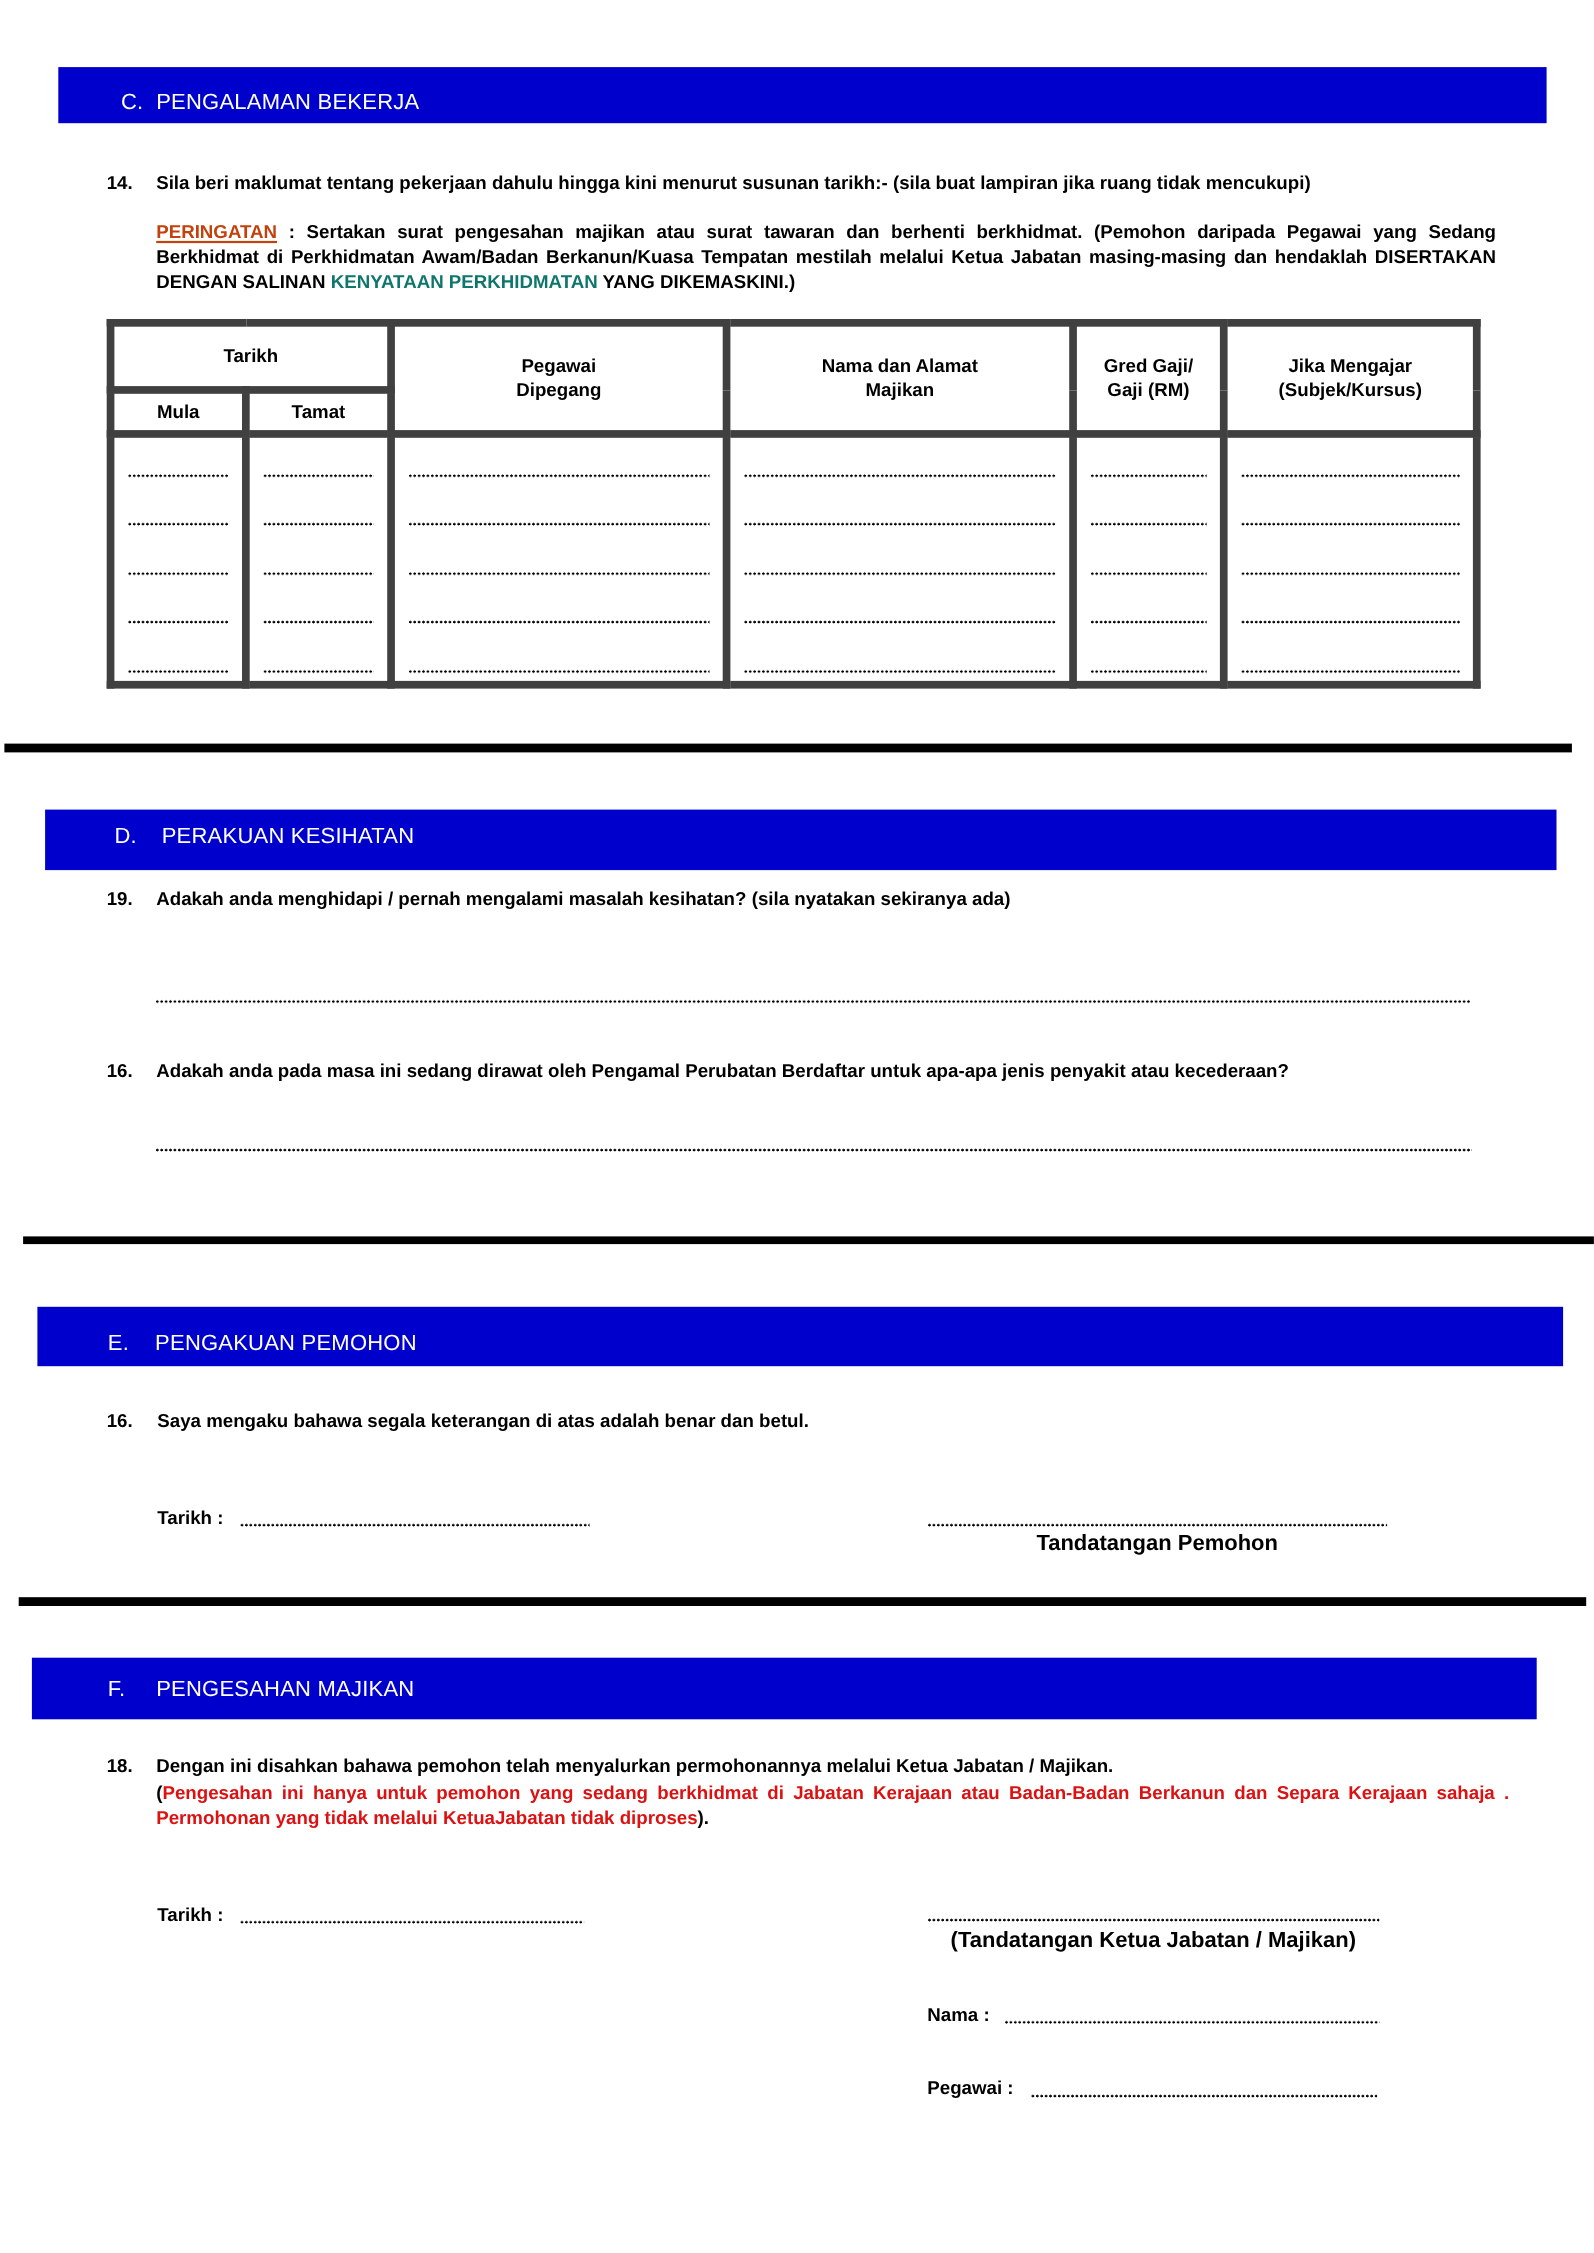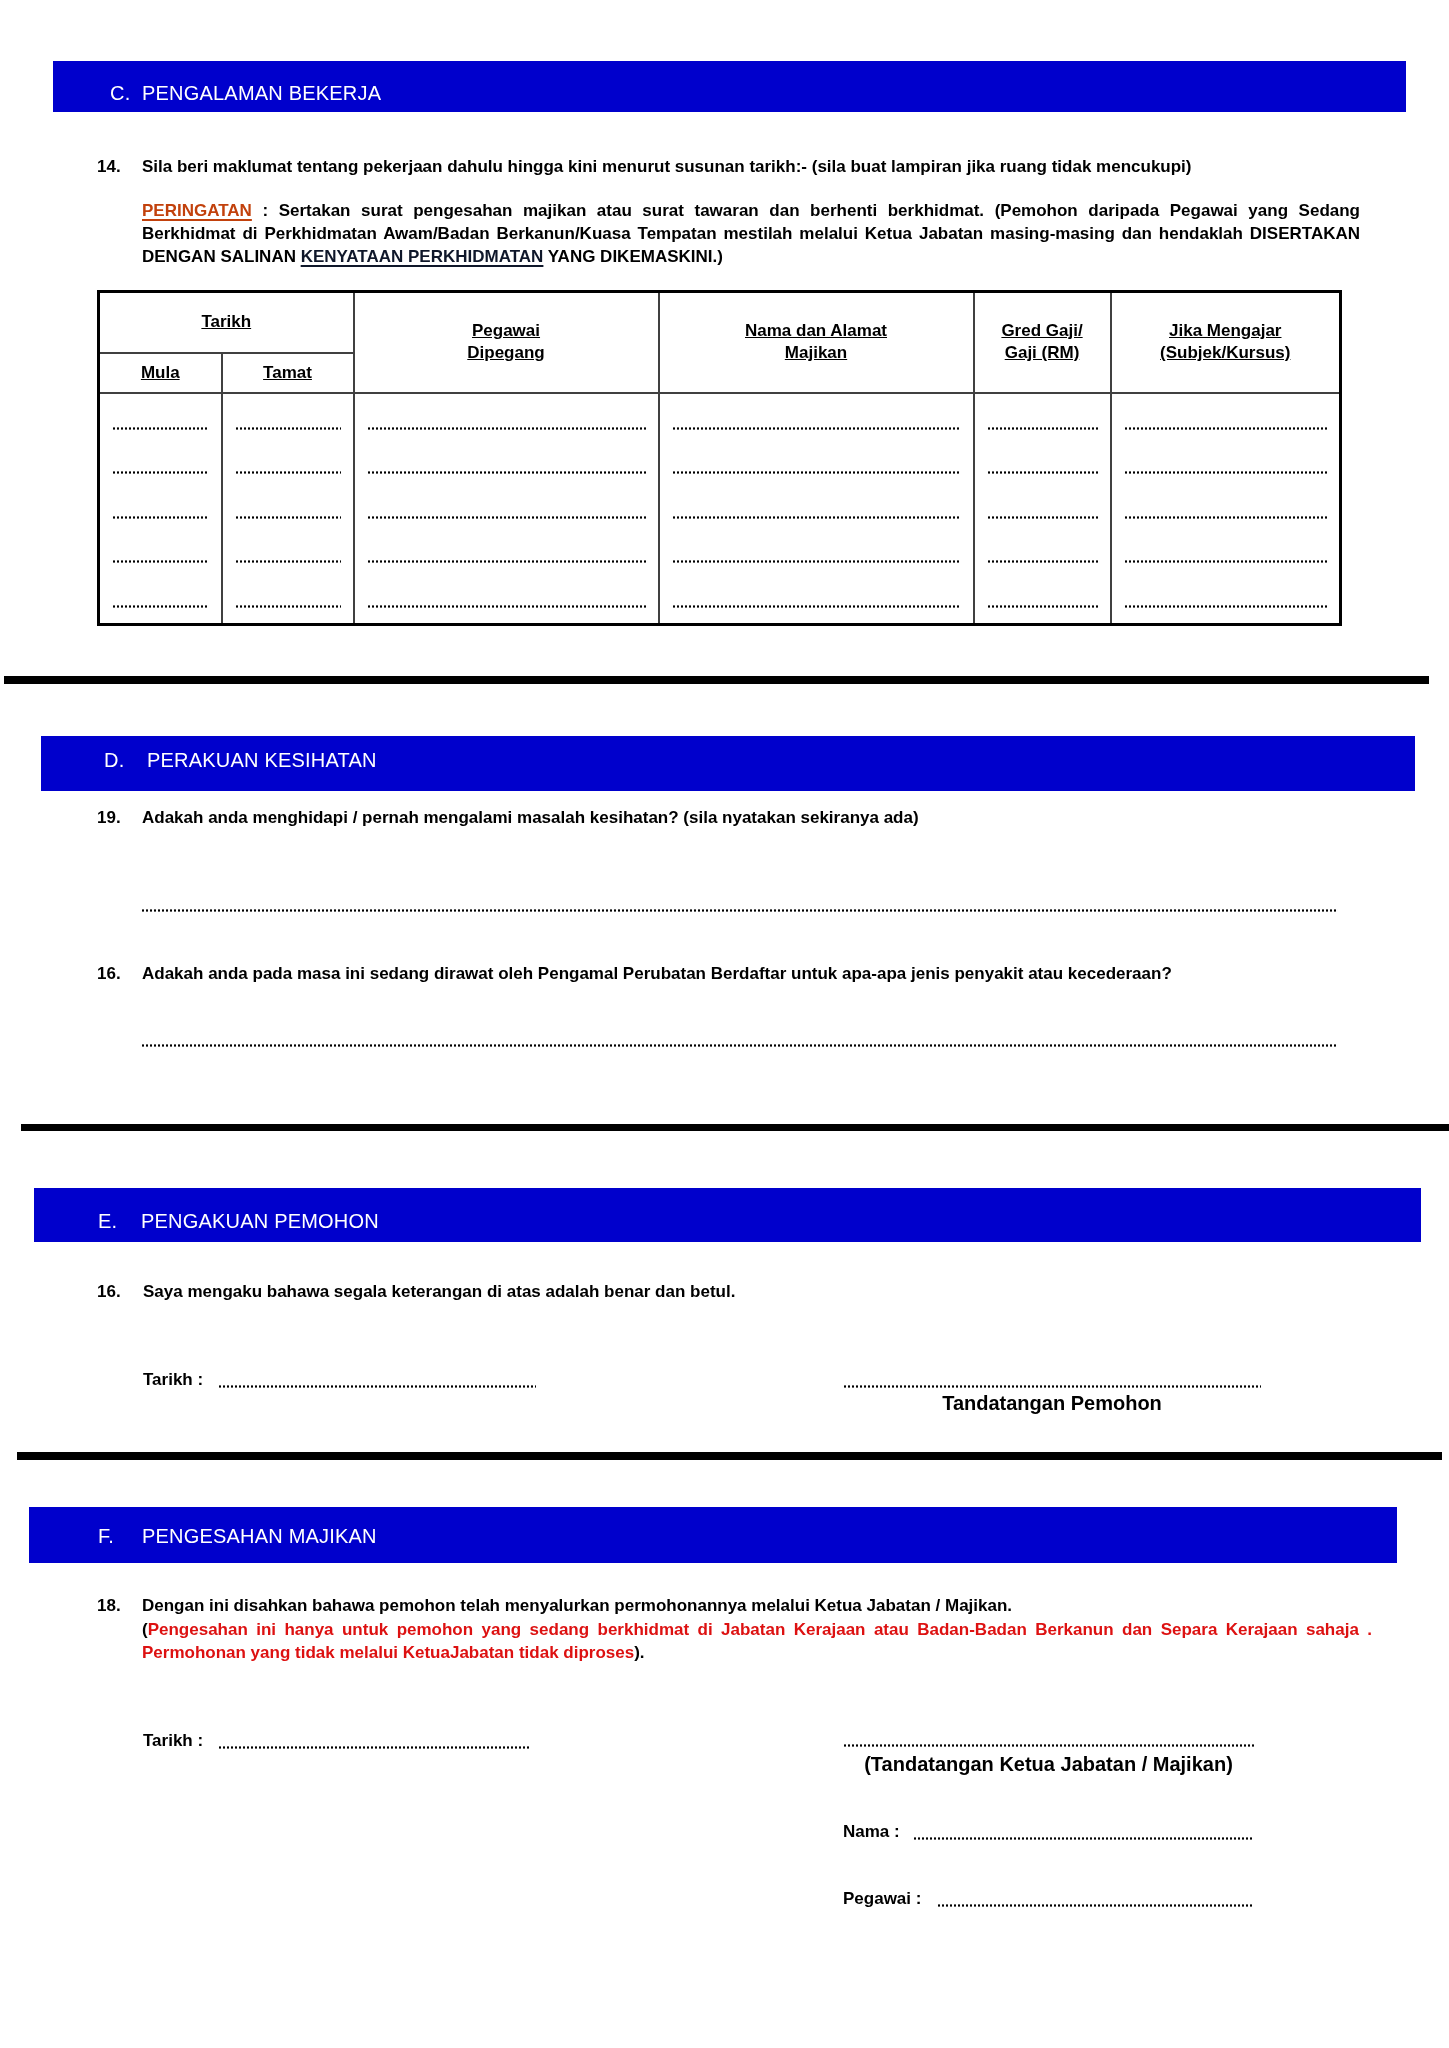--- a/index.html
+++ b/index.html
@@ -6,28 +6,28 @@
   body { width: 1449px; height: 2048px; position: relative; overflow: hidden;
          font-family: "Liberation Sans", sans-serif; color: #000; }
   .banner { position: absolute; background: #0000cc; }
   .banner-text { position: absolute; color: #ffffff; font-size: 20px; font-weight: normal;
                  white-space: nowrap; letter-spacing: 0.2px; }
   .rule { position: absolute; background: #000; }
   .q { position: absolute; font-size: 17px; font-weight: bold; white-space: nowrap; line-height: 22px; }
   .qnum { position: absolute; font-size: 17px; font-weight: bold; line-height: 22px; }
   .para { position: absolute; font-size: 17px; font-weight: bold; line-height: 23px; text-align: justify; }
   .orange-u { color: #c2410c; text-decoration: underline; text-decoration-thickness: 2px; text-underline-offset: 3px; }
-  .red-u { color: #0f172a; text-decoration: underline; text-decoration-thickness: 2px; text-underline-offset: 3px; }
+  .red-u { color: #0f766e; text-decoration-thickness: 2px; text-underline-offset: 3px; }
   .red { color: #dd1111; }
   .dots { position: absolute; height: 3px;
           background-image: radial-gradient(circle, #000 1px, transparent 1.3px);
           background-size: 4px 3px; background-repeat: repeat-x; }
   table.work { position: absolute; left: 97px; top: 290px; width: 1242px; height: 336px;
                border-collapse: collapse; border: 3px solid #000; table-layout: fixed; }
-  table.work th, table.work td { border: 2px solid #404040; padding: 0; text-decoration: underline; }
+  table.work th, table.work td { border: 7px solid #404040; padding: 0; }
   table.work th { font-size: 17px; font-weight: bold; line-height: 22px; text-align: center; vertical-align: middle; }
   table.work td { vertical-align: top; position: relative; }
   .cell-dots { position: absolute; left: 12px; right: 12px; height: 3px;
                background-image: radial-gradient(circle, #000 1px, transparent 1.3px);
                background-size: 4px 3px; background-repeat: repeat-x; }
   .center { position: absolute; text-align: center; font-size: 20px; font-weight: bold; white-space: nowrap; }
 </style>
 </head>
 <body>
 

